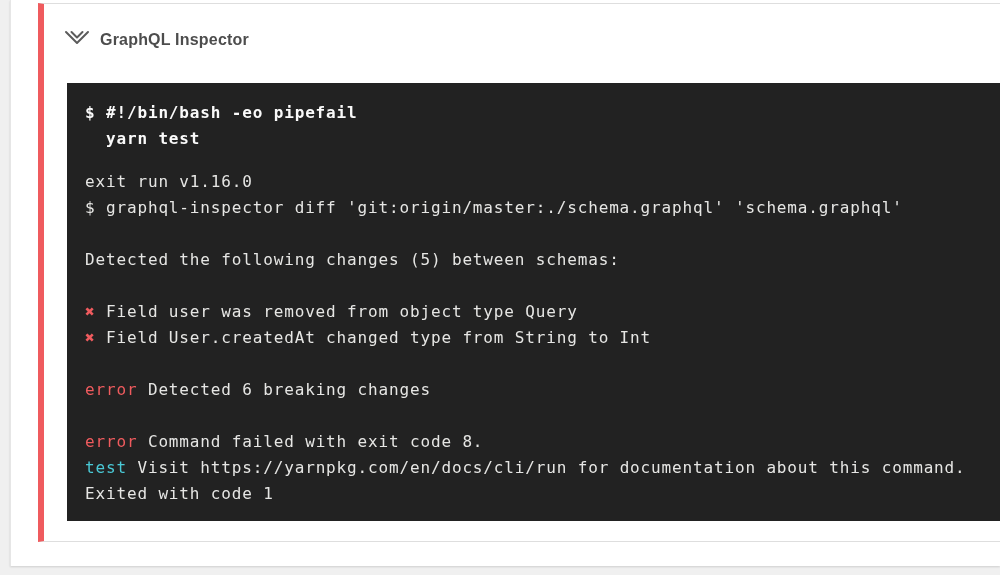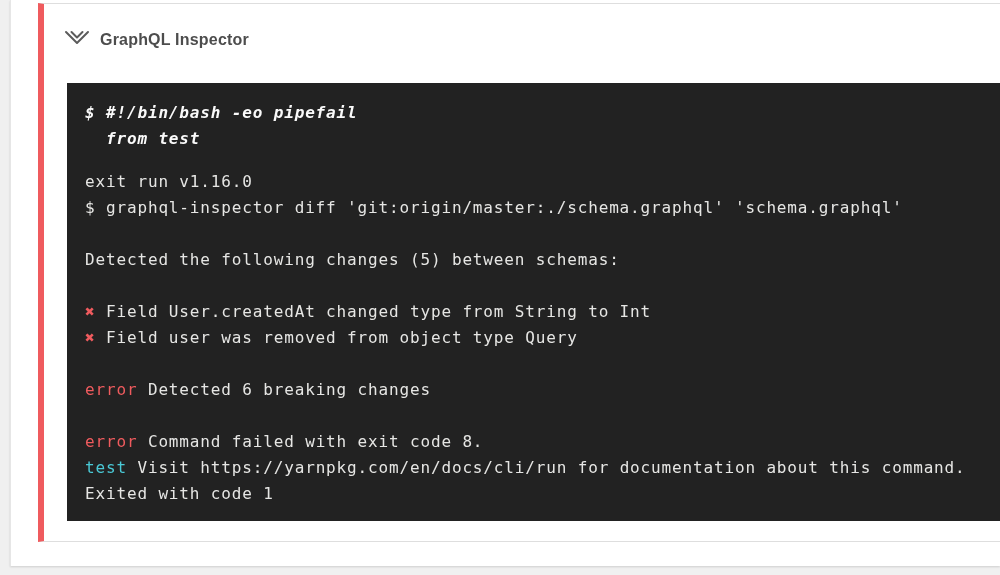--- a/index.html
+++ b/index.html
@@ -77,21 +77,20 @@
   .terminal, .terminal * {
     font-family: "DejaVu Sans Mono", "Liberation Mono", monospace;
     font-size: 16px;
     line-height: 26px;
     letter-spacing: 0.85px;
   }
   .cmd {
     margin: 0 0 17px 0;
     color: var(--command-text, #fafafa);
     font-weight: 700;
-    font-style: italic;
   }
   .out {
     color: var(--terminal-text, #e6e6e4);
   }
   .t-line {
     white-space: pre;
     min-height: 26px;
   }
   .seg-red { color: var(--accent-red, #ef5b5e); }
   .seg-cyan { color: var(--info-cyan, #4ac9d6); }
@@ -106,30 +105,30 @@
         <svg width="26" height="24" viewBox="0 0 26 24" aria-hidden="true">
           <polyline points="2,5 13,16 24,5" fill="none" stroke="#5c5c5c" stroke-width="2" stroke-linecap="round" stroke-linejoin="round"></polyline>
           <polyline points="7.5,5 13,10.5 18.5,5" fill="none" stroke="#5c5c5c" stroke-width="2" stroke-linecap="round" stroke-linejoin="round"></polyline>
         </svg>
       </span>
       <span class="step-title">GraphQL Inspector</span>
     </div>
     <div class="terminal">
       <div class="cmd">
           <div class="t-line">$ #!/bin/bash -eo pipefail</div>
-          <div class="t-line">  from test</div>
+          <div class="t-line">  yarn test</div>
         </div>
       <div class="out">
           <div class="t-line"><span>exit run v1.16.0</span></div>
           <div class="t-line"><span>$ graphql-inspector diff 'git:origin/master:./schema.graphql' 'schema.graphql'</span></div>
           <div class="t-line">&nbsp;</div>
           <div class="t-line"><span>Detected the following changes (5) between schemas:</span></div>
           <div class="t-line">&nbsp;</div>
+          <div class="t-line"><span class="seg-red">✖</span><span> Field user was removed from object type Query</span></div>
           <div class="t-line"><span class="seg-red">✖</span><span> Field User.createdAt changed type from String to Int</span></div>
-          <div class="t-line"><span class="seg-red">✖</span><span> Field user was removed from object type Query</span></div>
           <div class="t-line">&nbsp;</div>
           <div class="t-line"><span class="seg-red">error</span><span> Detected 6 breaking changes</span></div>
           <div class="t-line">&nbsp;</div>
           <div class="t-line"><span class="seg-red">error</span><span> Command failed with exit code 8.</span></div>
           <div class="t-line"><span class="seg-cyan">test</span><span> Visit https://yarnpkg.com/en/docs/cli/run for documentation about this command.</span></div>
           <div class="t-line"><span>Exited with code 1</span></div>
         </div>
     </div>
   </div>
 </div>

